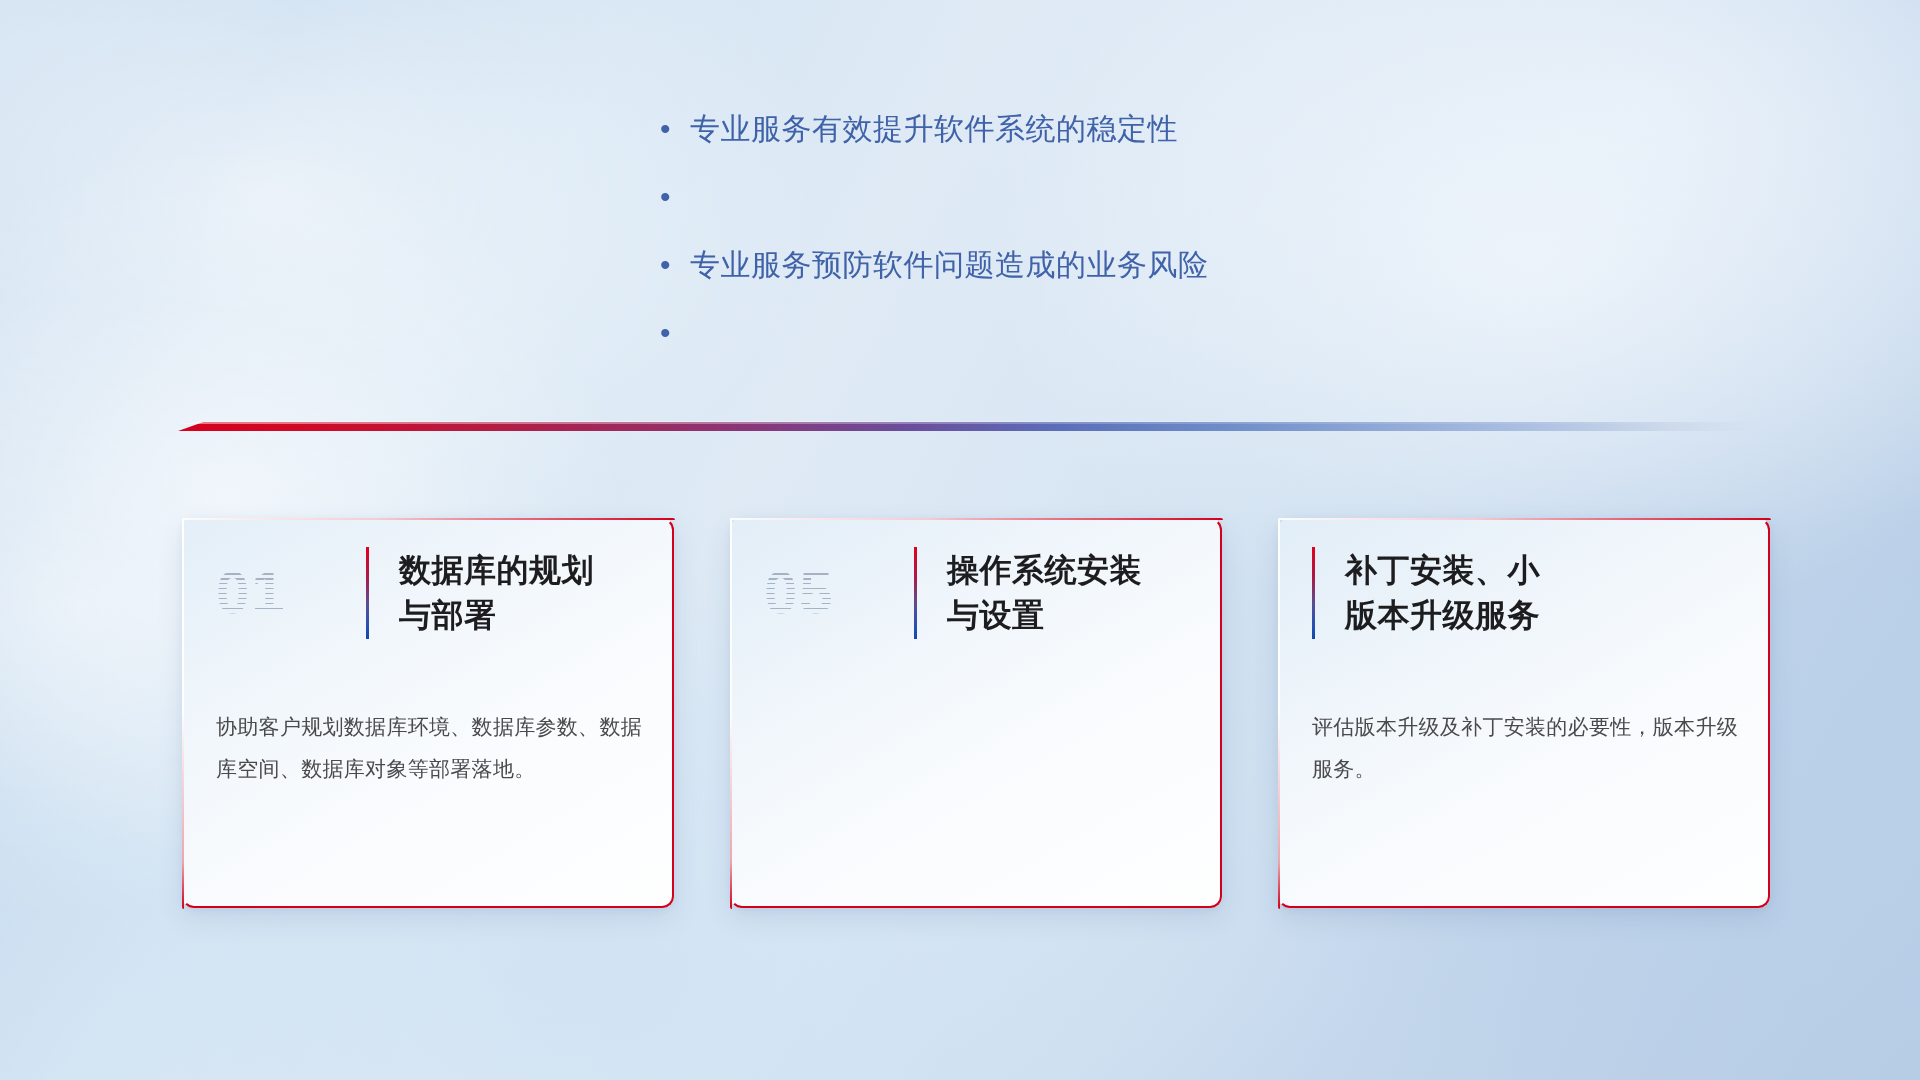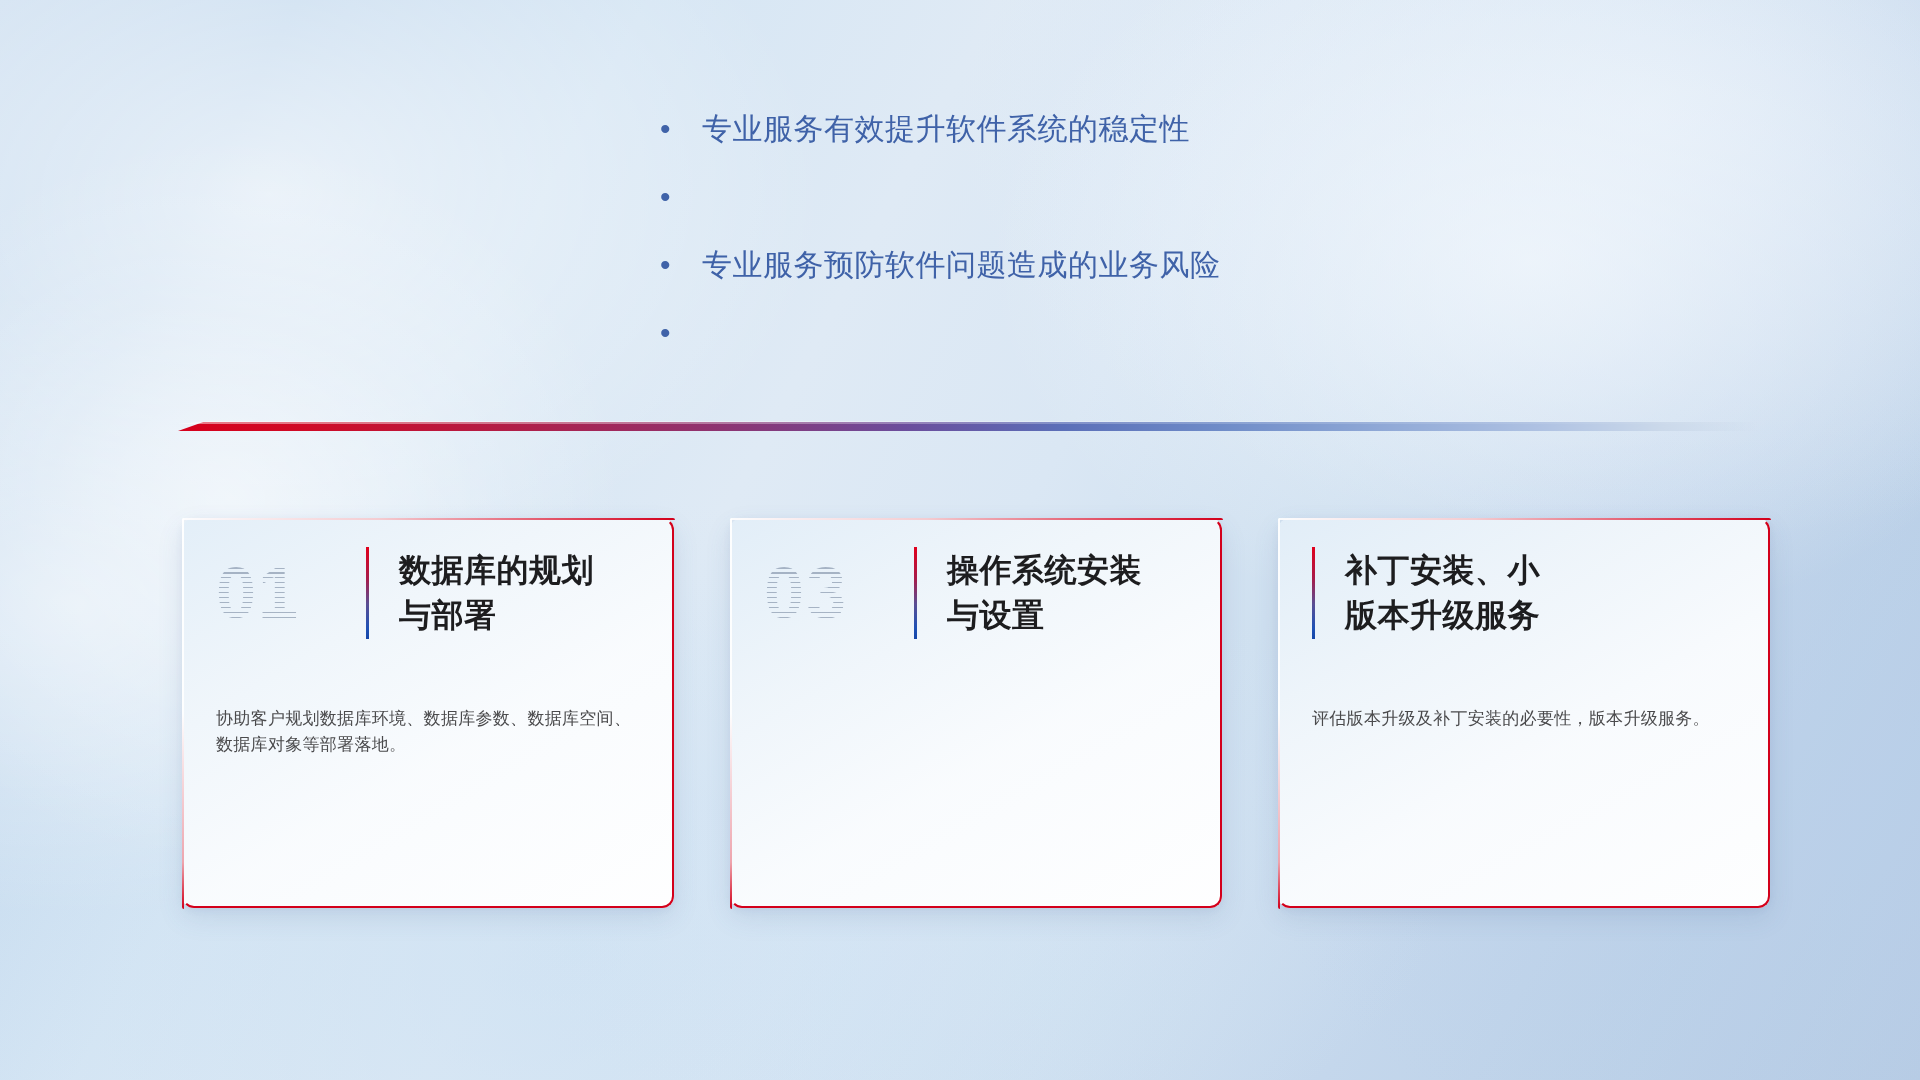--- a/index.html
+++ b/index.html
@@ -66,21 +66,20 @@
     font-size:30px;
     line-height:42px;
     text-align:left;
   }
   .bullet-text {
     font-size:30px;
     line-height:42px;
     color:#3f62a8;
     letter-spacing:0.5px;
     font-weight:400;
-    margin-left:12px;
   }
 
   
   .divider-wrap {
     position:absolute;
     left:178px; top:418px;
     width:1580px; height:18px;
   }
   .divider-line {
     position:absolute; left:0; top:4px;
@@ -173,21 +172,21 @@
     position:relative;
     display:flex;
     align-items:center;
     height:150px;
     padding:0 28px 0 34px;
   }
   
   .card-num {
     position:relative;
     flex:0 0 150px;
-    font-size:72px;
+    font-size:60px;
     font-weight:700;
     line-height:1;
     letter-spacing:2px;
     color:#8fa3bb;
     opacity:0.55;
     -webkit-background-clip:text;
     background-clip:text;
     user-select:none;
   }
   .card-num span {
@@ -213,22 +212,22 @@
     line-height:45px;
     color:#1d1d1f;
     font-weight:700;
     letter-spacing:0.5px;
     white-space:pre-line;
   }
 
   .card-body {
     position:absolute;
     left:34px; right:30px; top:188px;
-    font-size:17px;
-    line-height:26px;
+    font-size:21px;
+    line-height:42px;
     color:#4a4a4c;
     letter-spacing:0.3px;
   }
 </style>
 </head>
 <body>
 
 <div class="slide">
 
   <div class="bg-haze-a"></div>
@@ -274,21 +273,21 @@
         <div class="card-title">数据库的规划
 与部署</div>
       </div>
       <div class="card-body">协助客户规划数据库环境、数据库参数、数据库空间、数据库对象等部署落地。</div>
     </div>
 
     <div class="card">
       <div class="card-edge"></div>
       <div class="card-head">
         <div class="card-num">
-          <span>03</span>
+          <span>05</span>
         </div>
         <div class="card-rule"></div>
         <div class="card-title">操作系统安装
 与设置</div>
       </div>
     </div>
 
     <div class="card">
       <div class="card-edge"></div>
       <div class="card-head">

